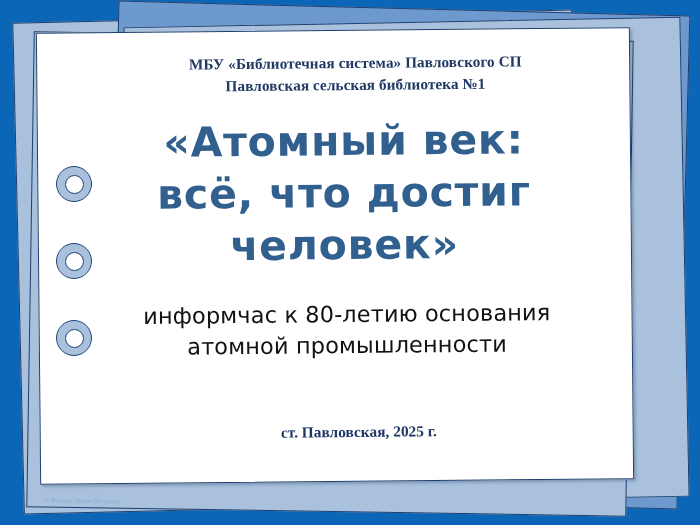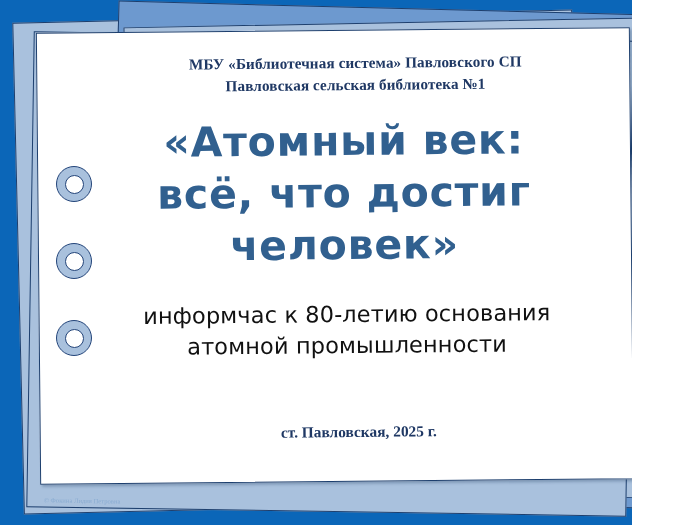--- a/index.html
+++ b/index.html
@@ -8,21 +8,21 @@
   }
   body {
     width: 700px;
     height: 525px;
     overflow: hidden;
     font-family: "Liberation Sans", sans-serif;
   }
 
   #slide {
     position: relative;
-    width: 632px;
+    width: 700px;
     height: 525px;
     background: #0b66b8;
     overflow: hidden;
   }
 
   
   .sheet {
     position: absolute;
     border: 1.4px solid #1d3f6e;
     box-sizing: border-box;

